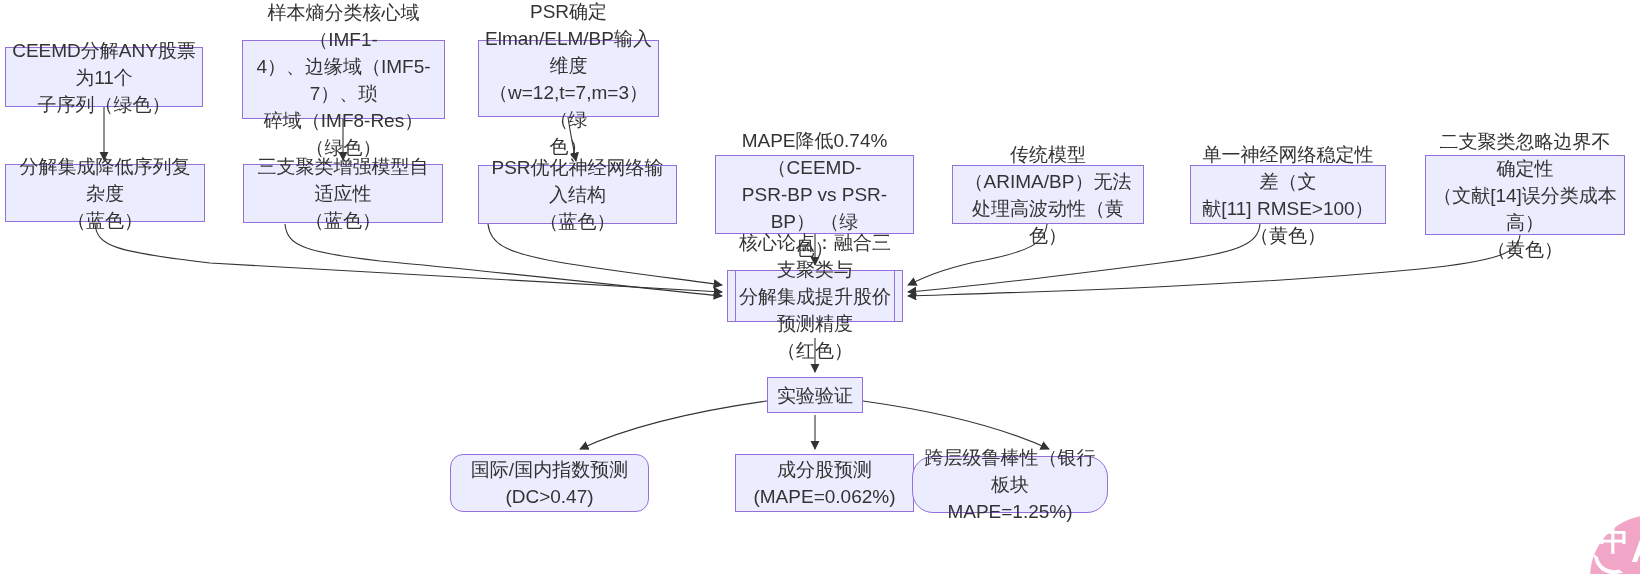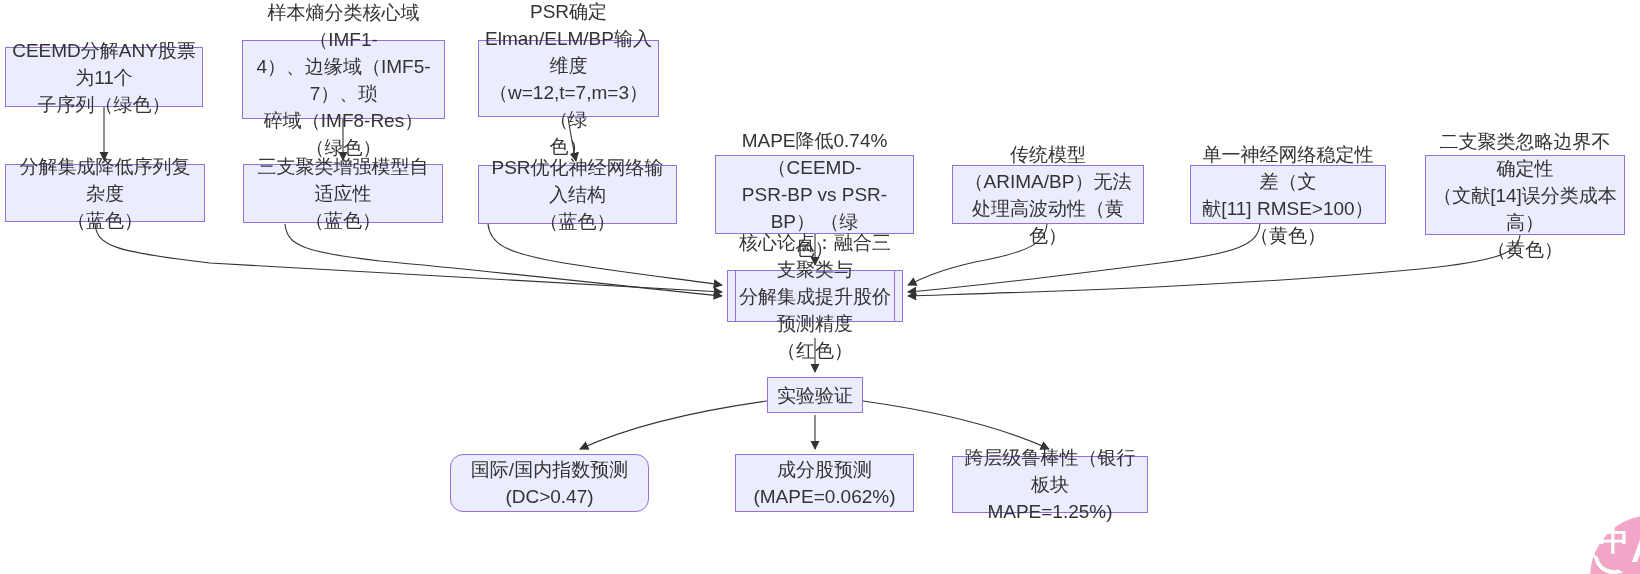--- a/index.html
+++ b/index.html
@@ -134,21 +134,21 @@
   </div>
 
   <div class="node" style="left:450px;top:454px;width:199px;height:58px;border-radius:13px;">
     <span>国际/国内指数预测
 (DC&gt;0.47)</span>
   </div>
   <div class="node" style="left:715px;top:454px;width:179px;height:58px;margin-left:20px;">
     <span>成分股预测
 (MAPE=0.062%)</span>
   </div>
-  <div class="node" style="left:952px;top:456px;width:196px;height:57px;">
+  <div class="node" style="left:912px;top:456px;width:196px;height:57px;border-radius:21px;">
     <span>跨层级鲁棒性（银行板块
 MAPE=1.25%)</span>
   </div>
 
   <div class="fab">
     <span class="zh">中</span>
     <span class="en">A</span>
     <div class="hook"></div>
   </div>
 

